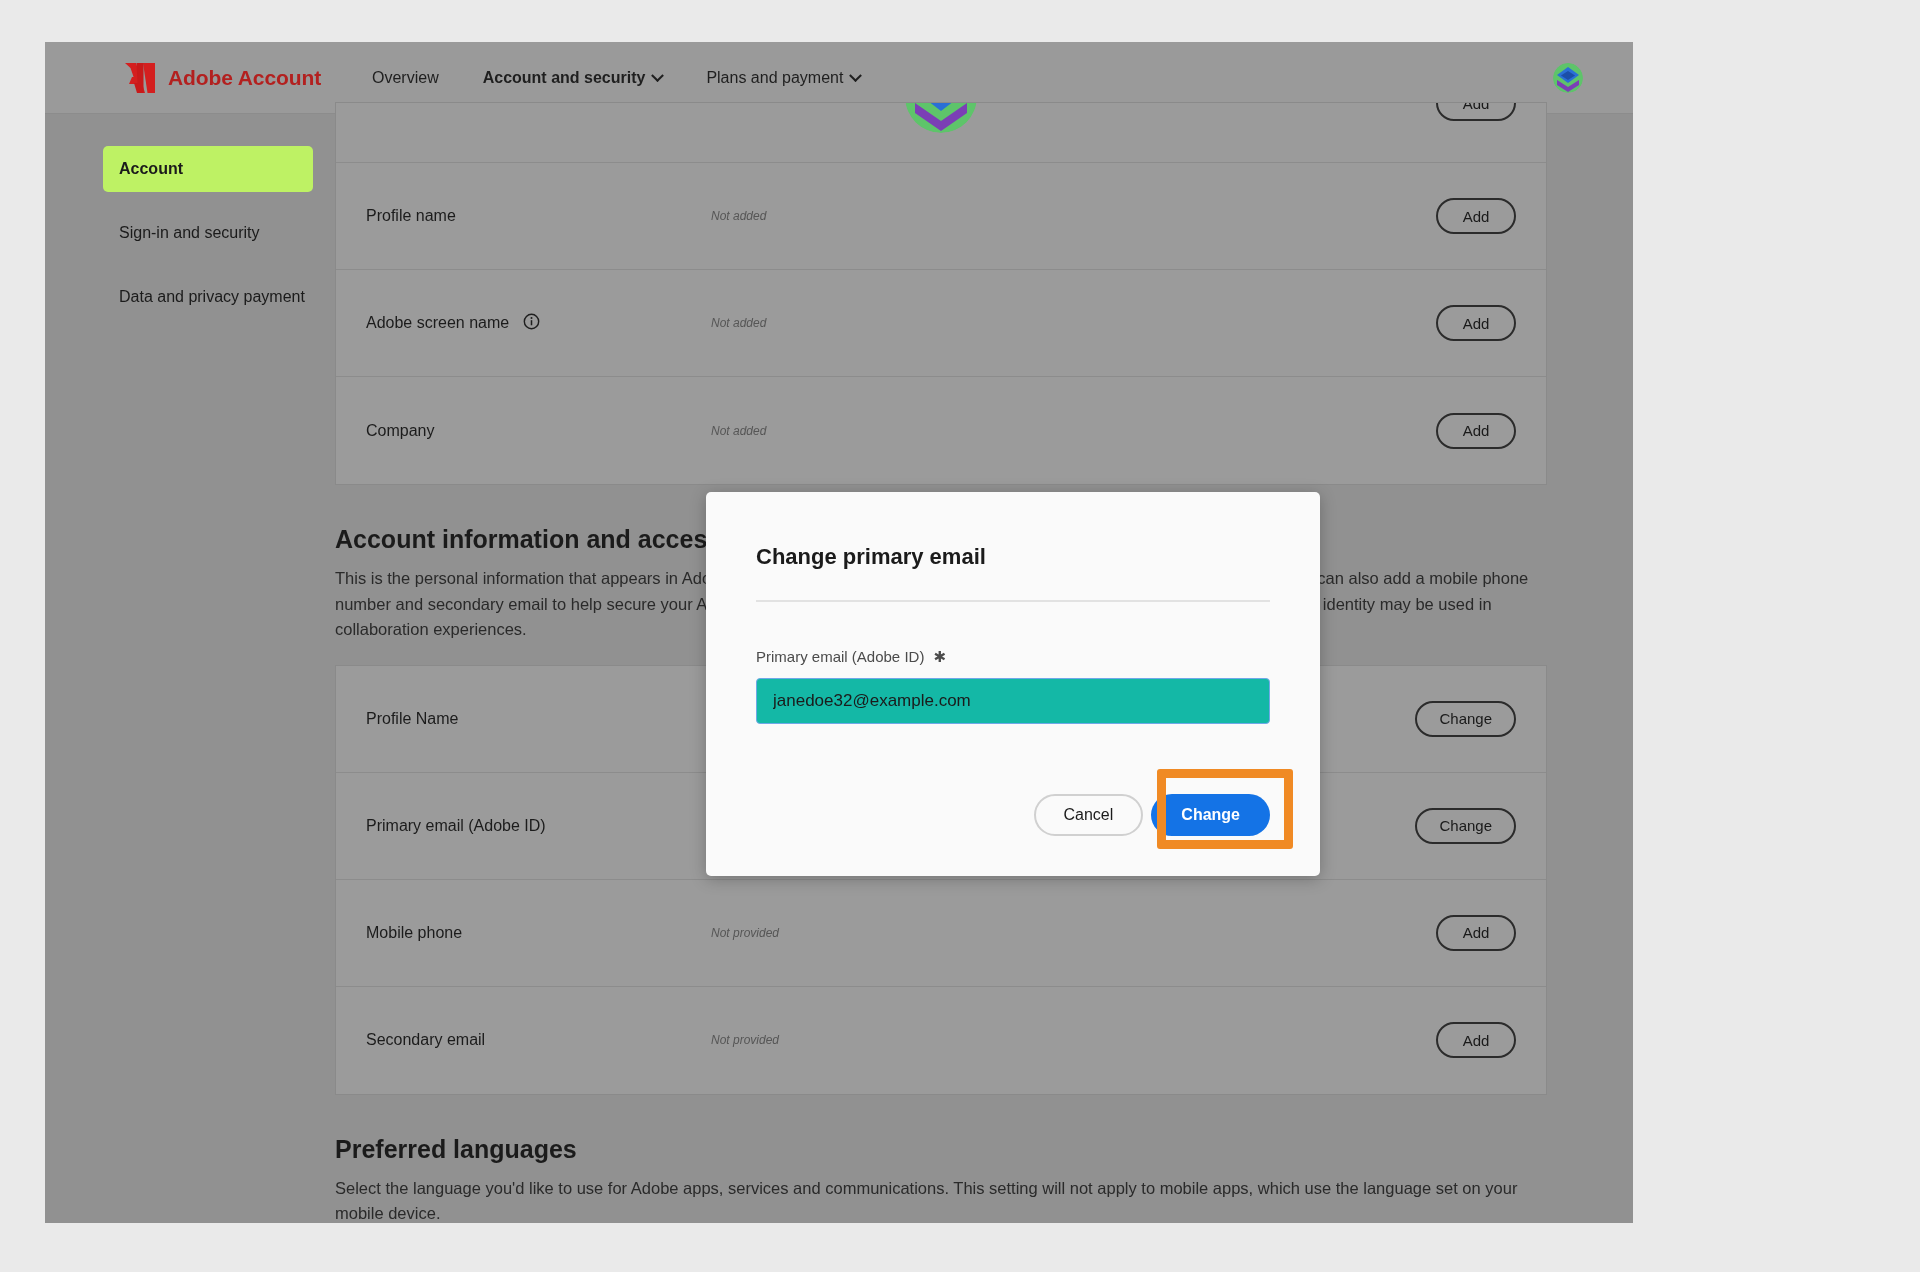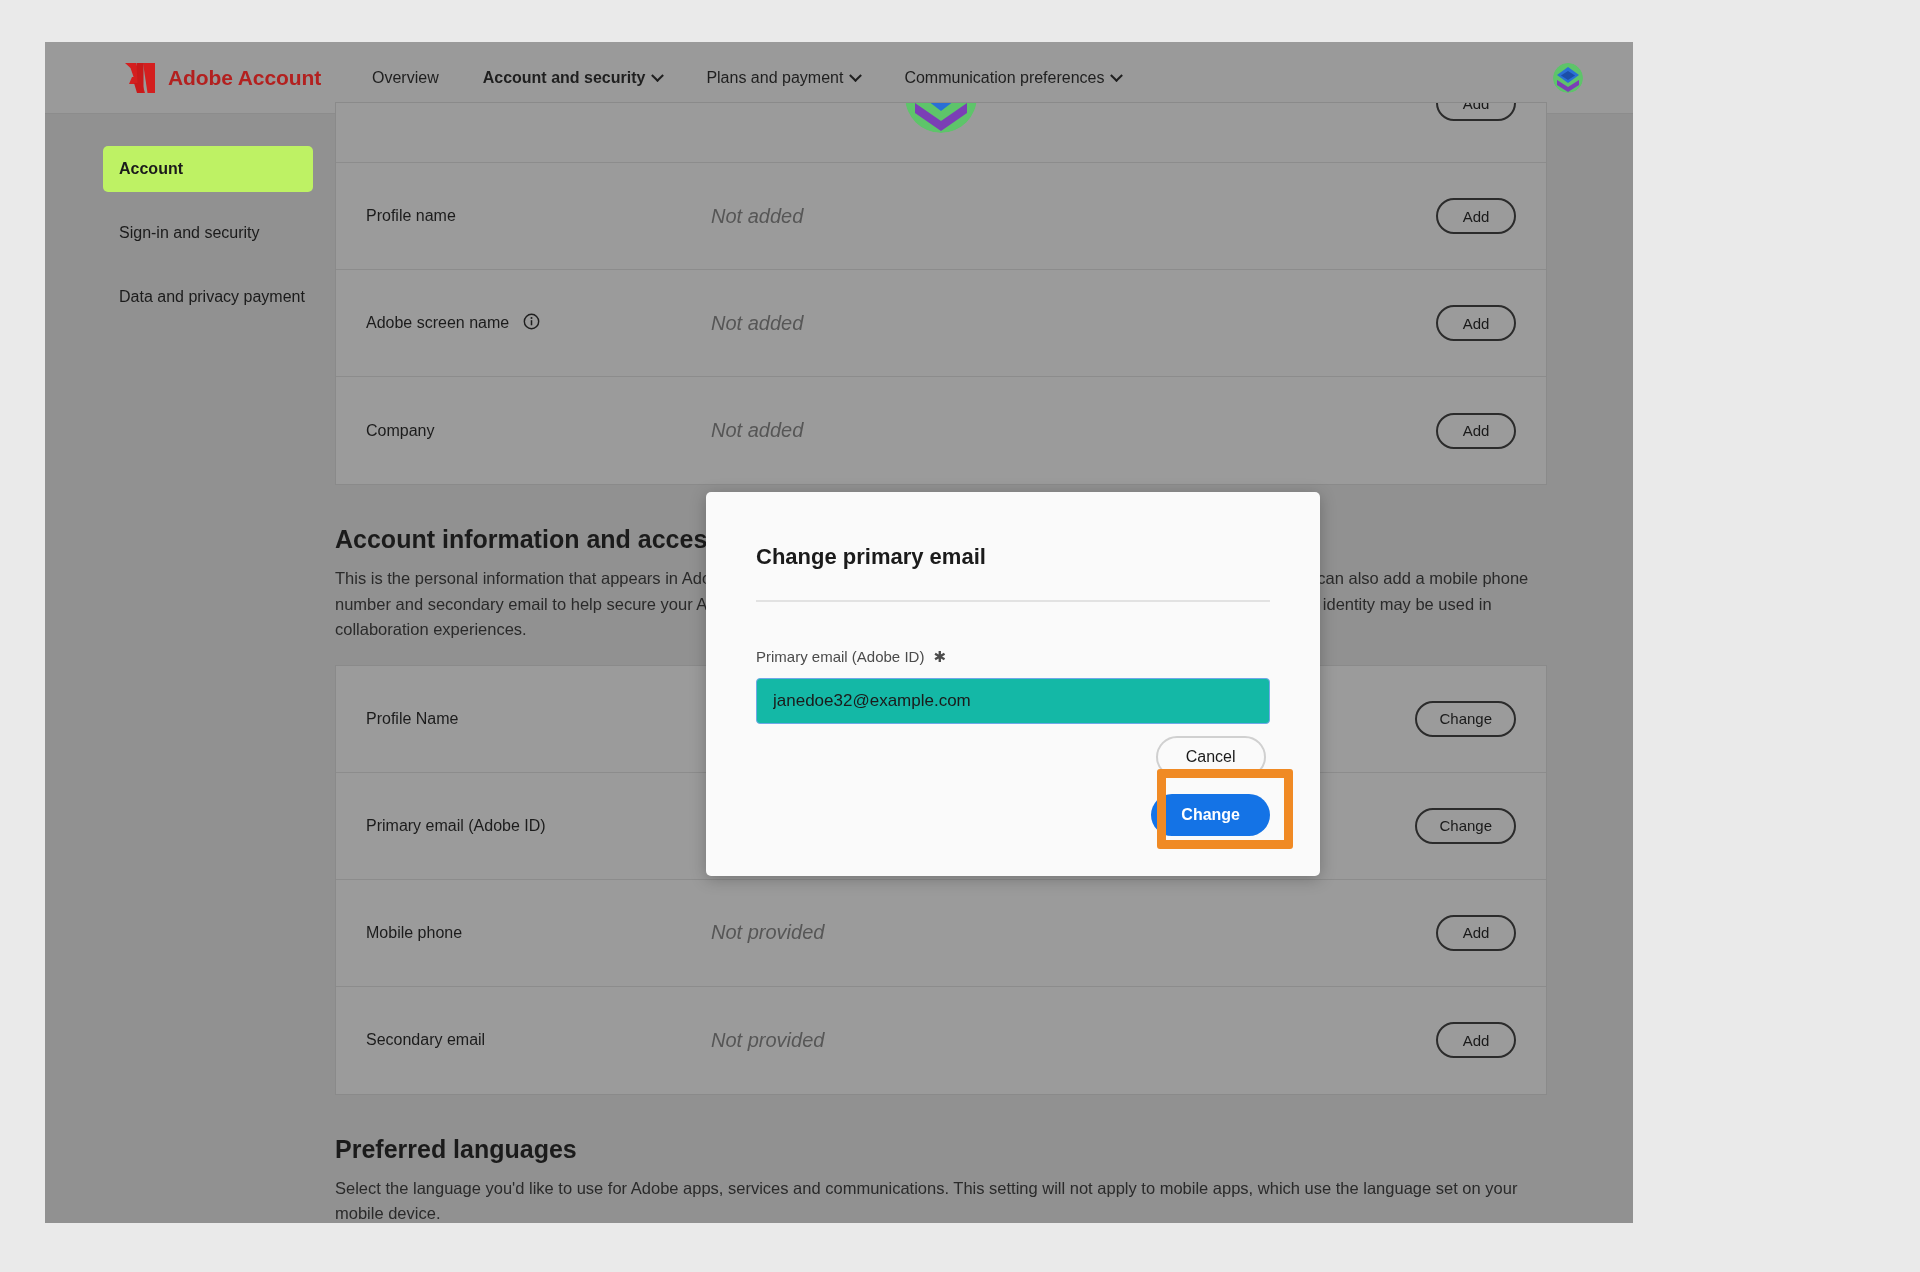--- a/index.html
+++ b/index.html
@@ -153,21 +153,21 @@
     font-size: 16px;
     color: #1c1c1c;
   }
   .row-label .info-ico {
     display: inline-block;
     vertical-align: middle;
     margin-left: 9px;
   }
   .row-value {
     flex: 1;
-    font-size: 20px;
+    font-size: 12px;
     font-style: italic;
     color: #565656;
   }
   .row-value.plain { font-style: normal; color: #3a3a3a; }
   .row-value a {
     color: #1473e6;
     text-decoration: underline;
     font-style: normal;
   }
   .pill-btn {
@@ -274,22 +274,21 @@
     color: #1b1b1b;
     padding: 0 16px;
     outline: none;
   }
   .modal-actions {
     position: absolute;
     right: 50px;
     bottom: 40px;
     display: flex;
     align-items: center;
-    gap: 16px;
-    flex-direction: column;
+    gap: 8px;
   }
   .btn-cancel {
     height: 42px;
     padding: 0 28px;
     border-radius: 21px;
     border: 2px solid #d0d0d0;
     background: #fafafa;
     font-family: "Liberation Sans", sans-serif;
     font-size: 16px;
     color: #1b1b1b;
@@ -340,24 +339,20 @@
           <span>Overview</span>
         </div>
         <div class="navitem active">
           <span>Account and security</span>
           <span class="chev"></span>
         </div>
         <div class="navitem">
           <span>Plans and payment</span>
           <span class="chev"></span>
         </div>
-        <div class="navitem">
-          <span>Communication preferences</span>
-          <span class="chev"></span>
-        </div>
       </div>
 
       <div class="avatar-top">
         <svg viewBox="0 0 30 30" width="30" height="30">
           <circle cx="15" cy="15" r="15" fill="#5ec46a"></circle>
           <path d="M15 4 L26 12 L15 20 L4 12 Z" fill="#2a6fd6"></path>
           <path d="M4 17 L15 24 L26 17 L26 22 L15 29 L4 22 Z" fill="#7b3fb5"></path>
           <path d="M15 8 L22 12.5 L15 17 L8 12.5 Z" fill="#1b4fa8"></path>
         </svg>
       </div>

